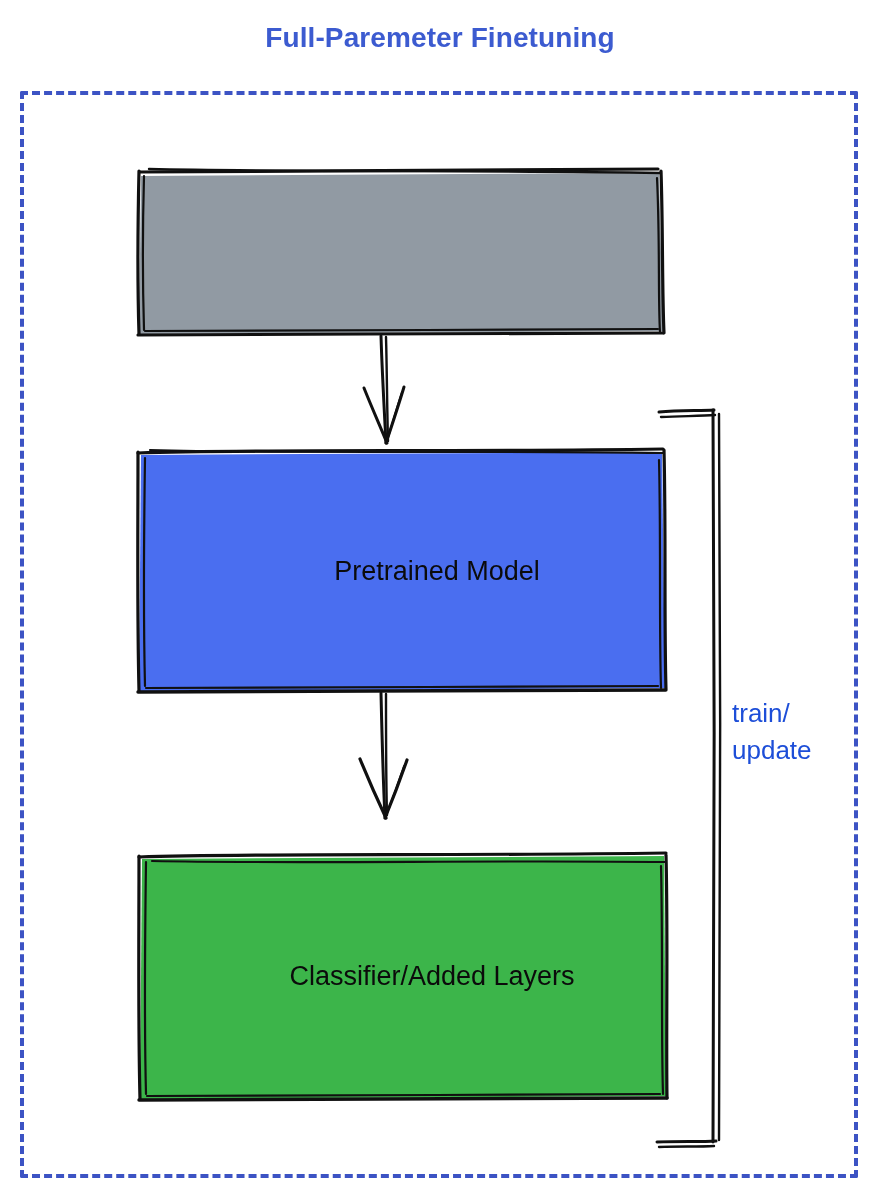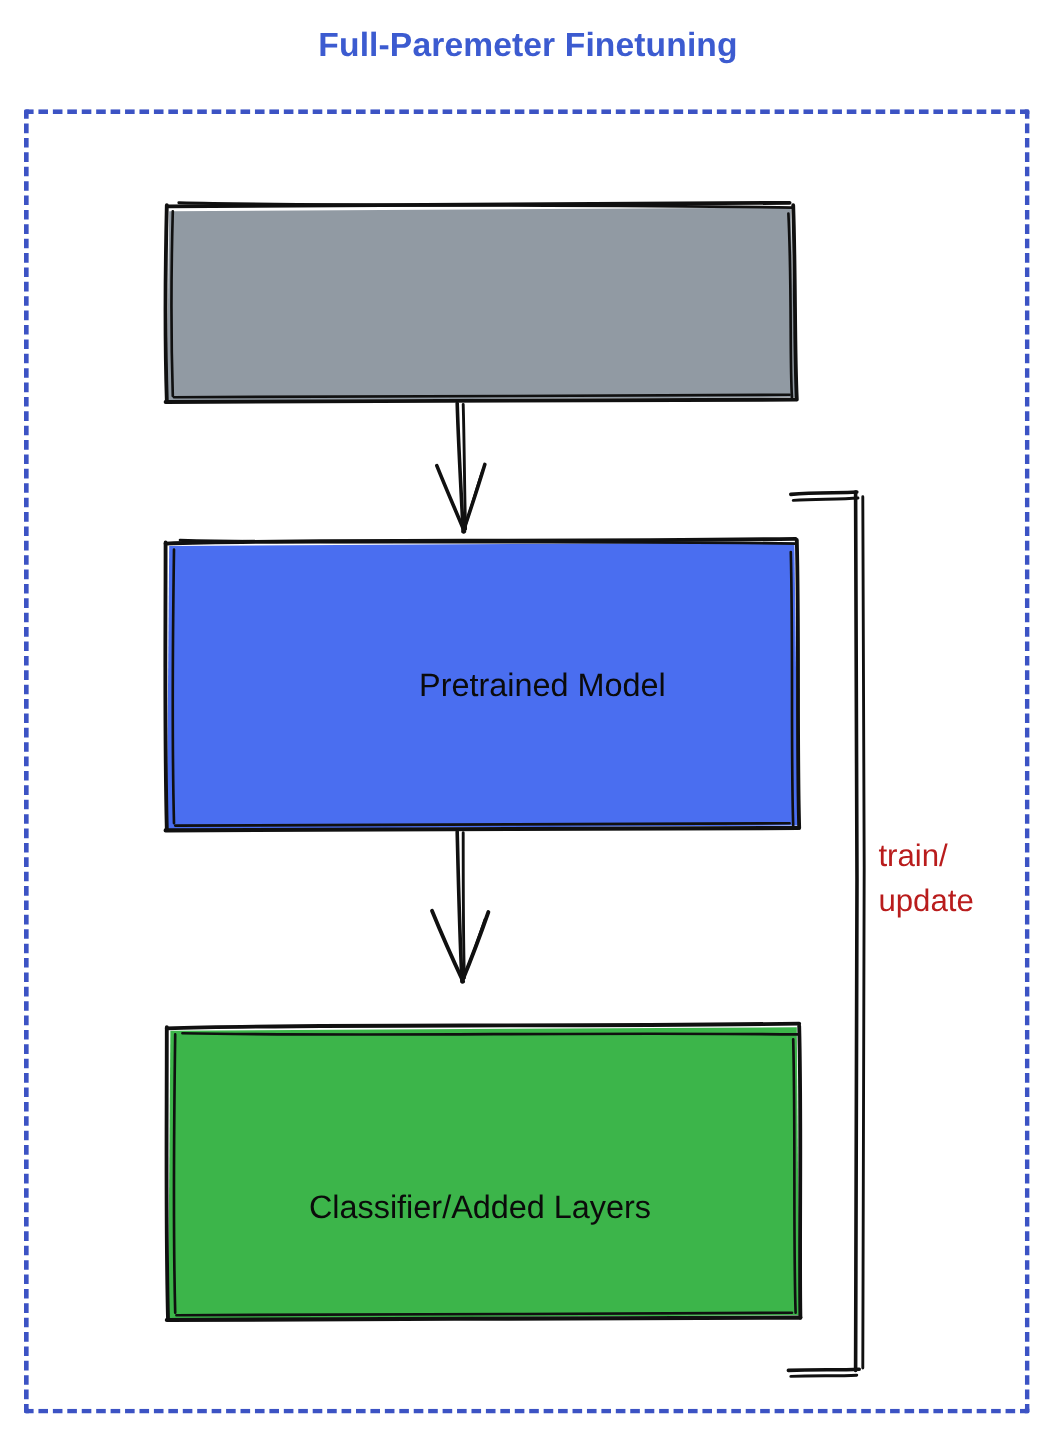--- a/index.html
+++ b/index.html
@@ -58,35 +58,36 @@
     line-height: 1.25;
     white-space: nowrap;
     pointer-events: none;
   }
   #label-dataset {
     left: 137px;
     top: 216px;
     width: 526px;
   }
   #label-pretrained {
-    left: 137px;
+    left: 122px;
     top: 555px;
     width: 630px;
   }
   #label-classifier {
     left: 137px;
-    top: 990px;
+    top: 960px;
     width: 526px;
+    padding-left: 32px;
   }
   #loop-label {
     position: absolute;
     left: 732px;
     top: 695px;
     width: 130px;
-    color: #b91c1c;
+    color: #1d4ed8;
     font-family: "Liberation Sans", sans-serif;
     font-size: 26px;
     line-height: 1.42;
     text-align: left;
     white-space: pre-line;
   }
 </style>
 </head>
 <body>
 

